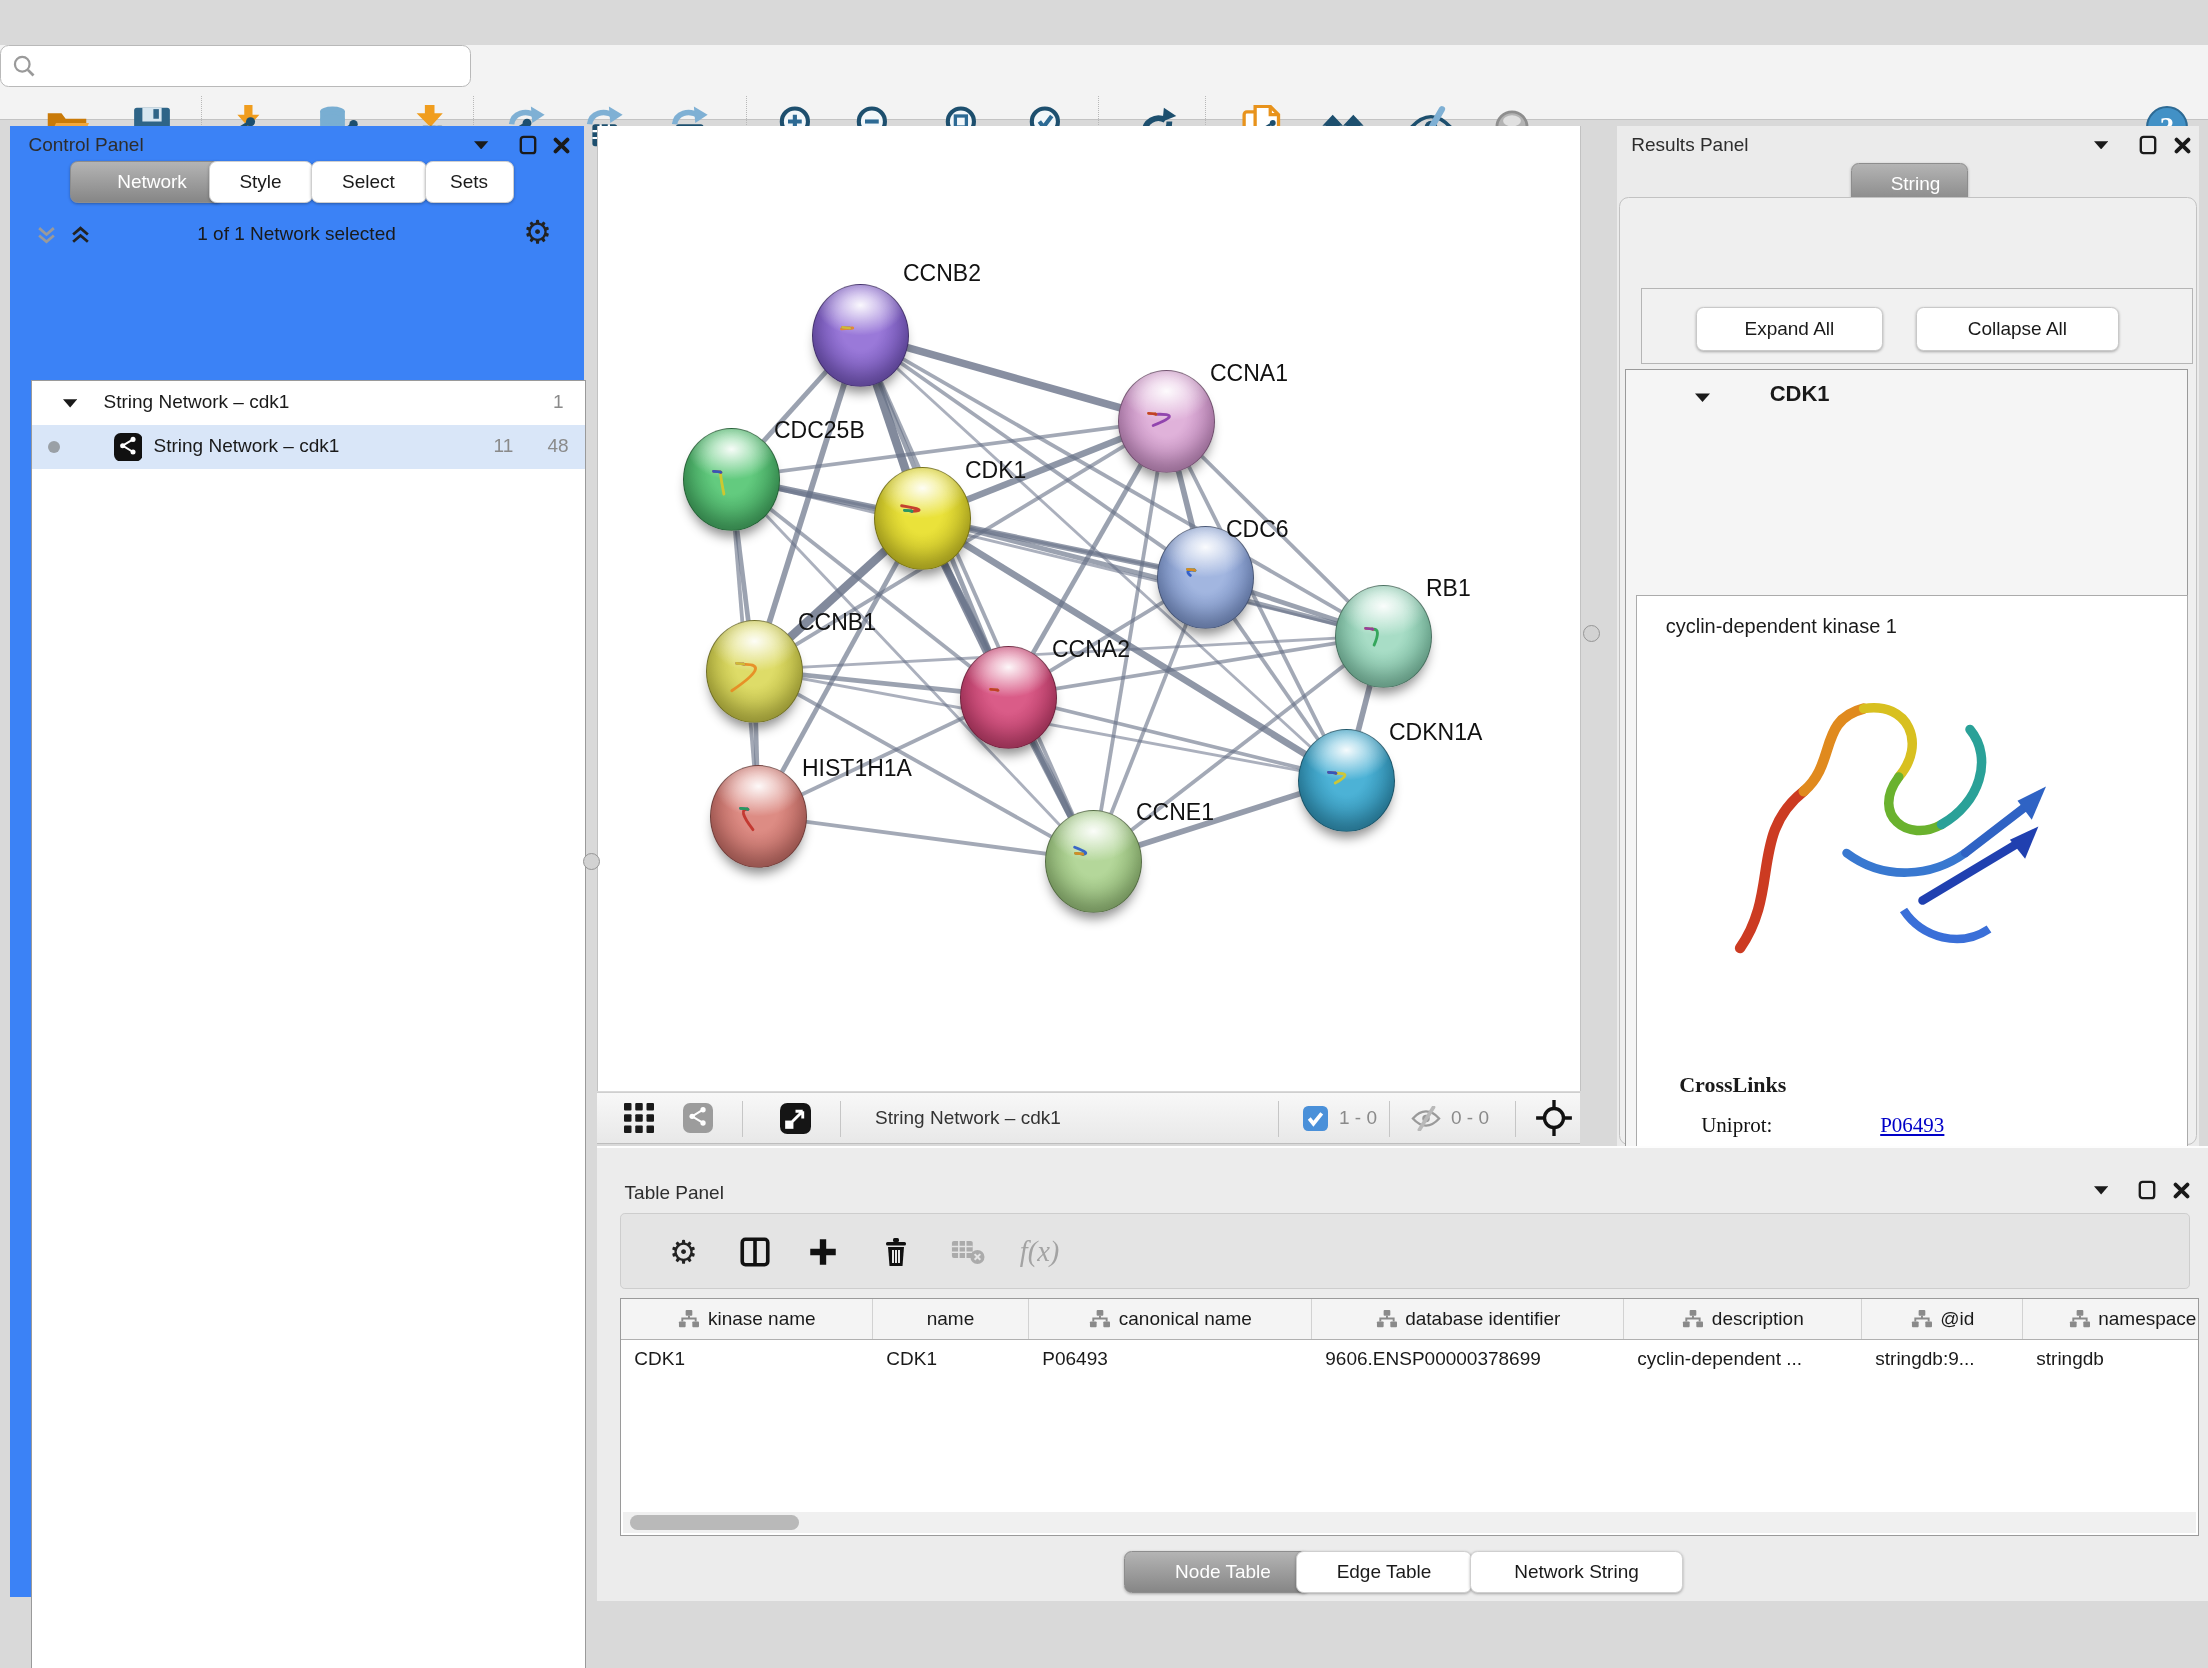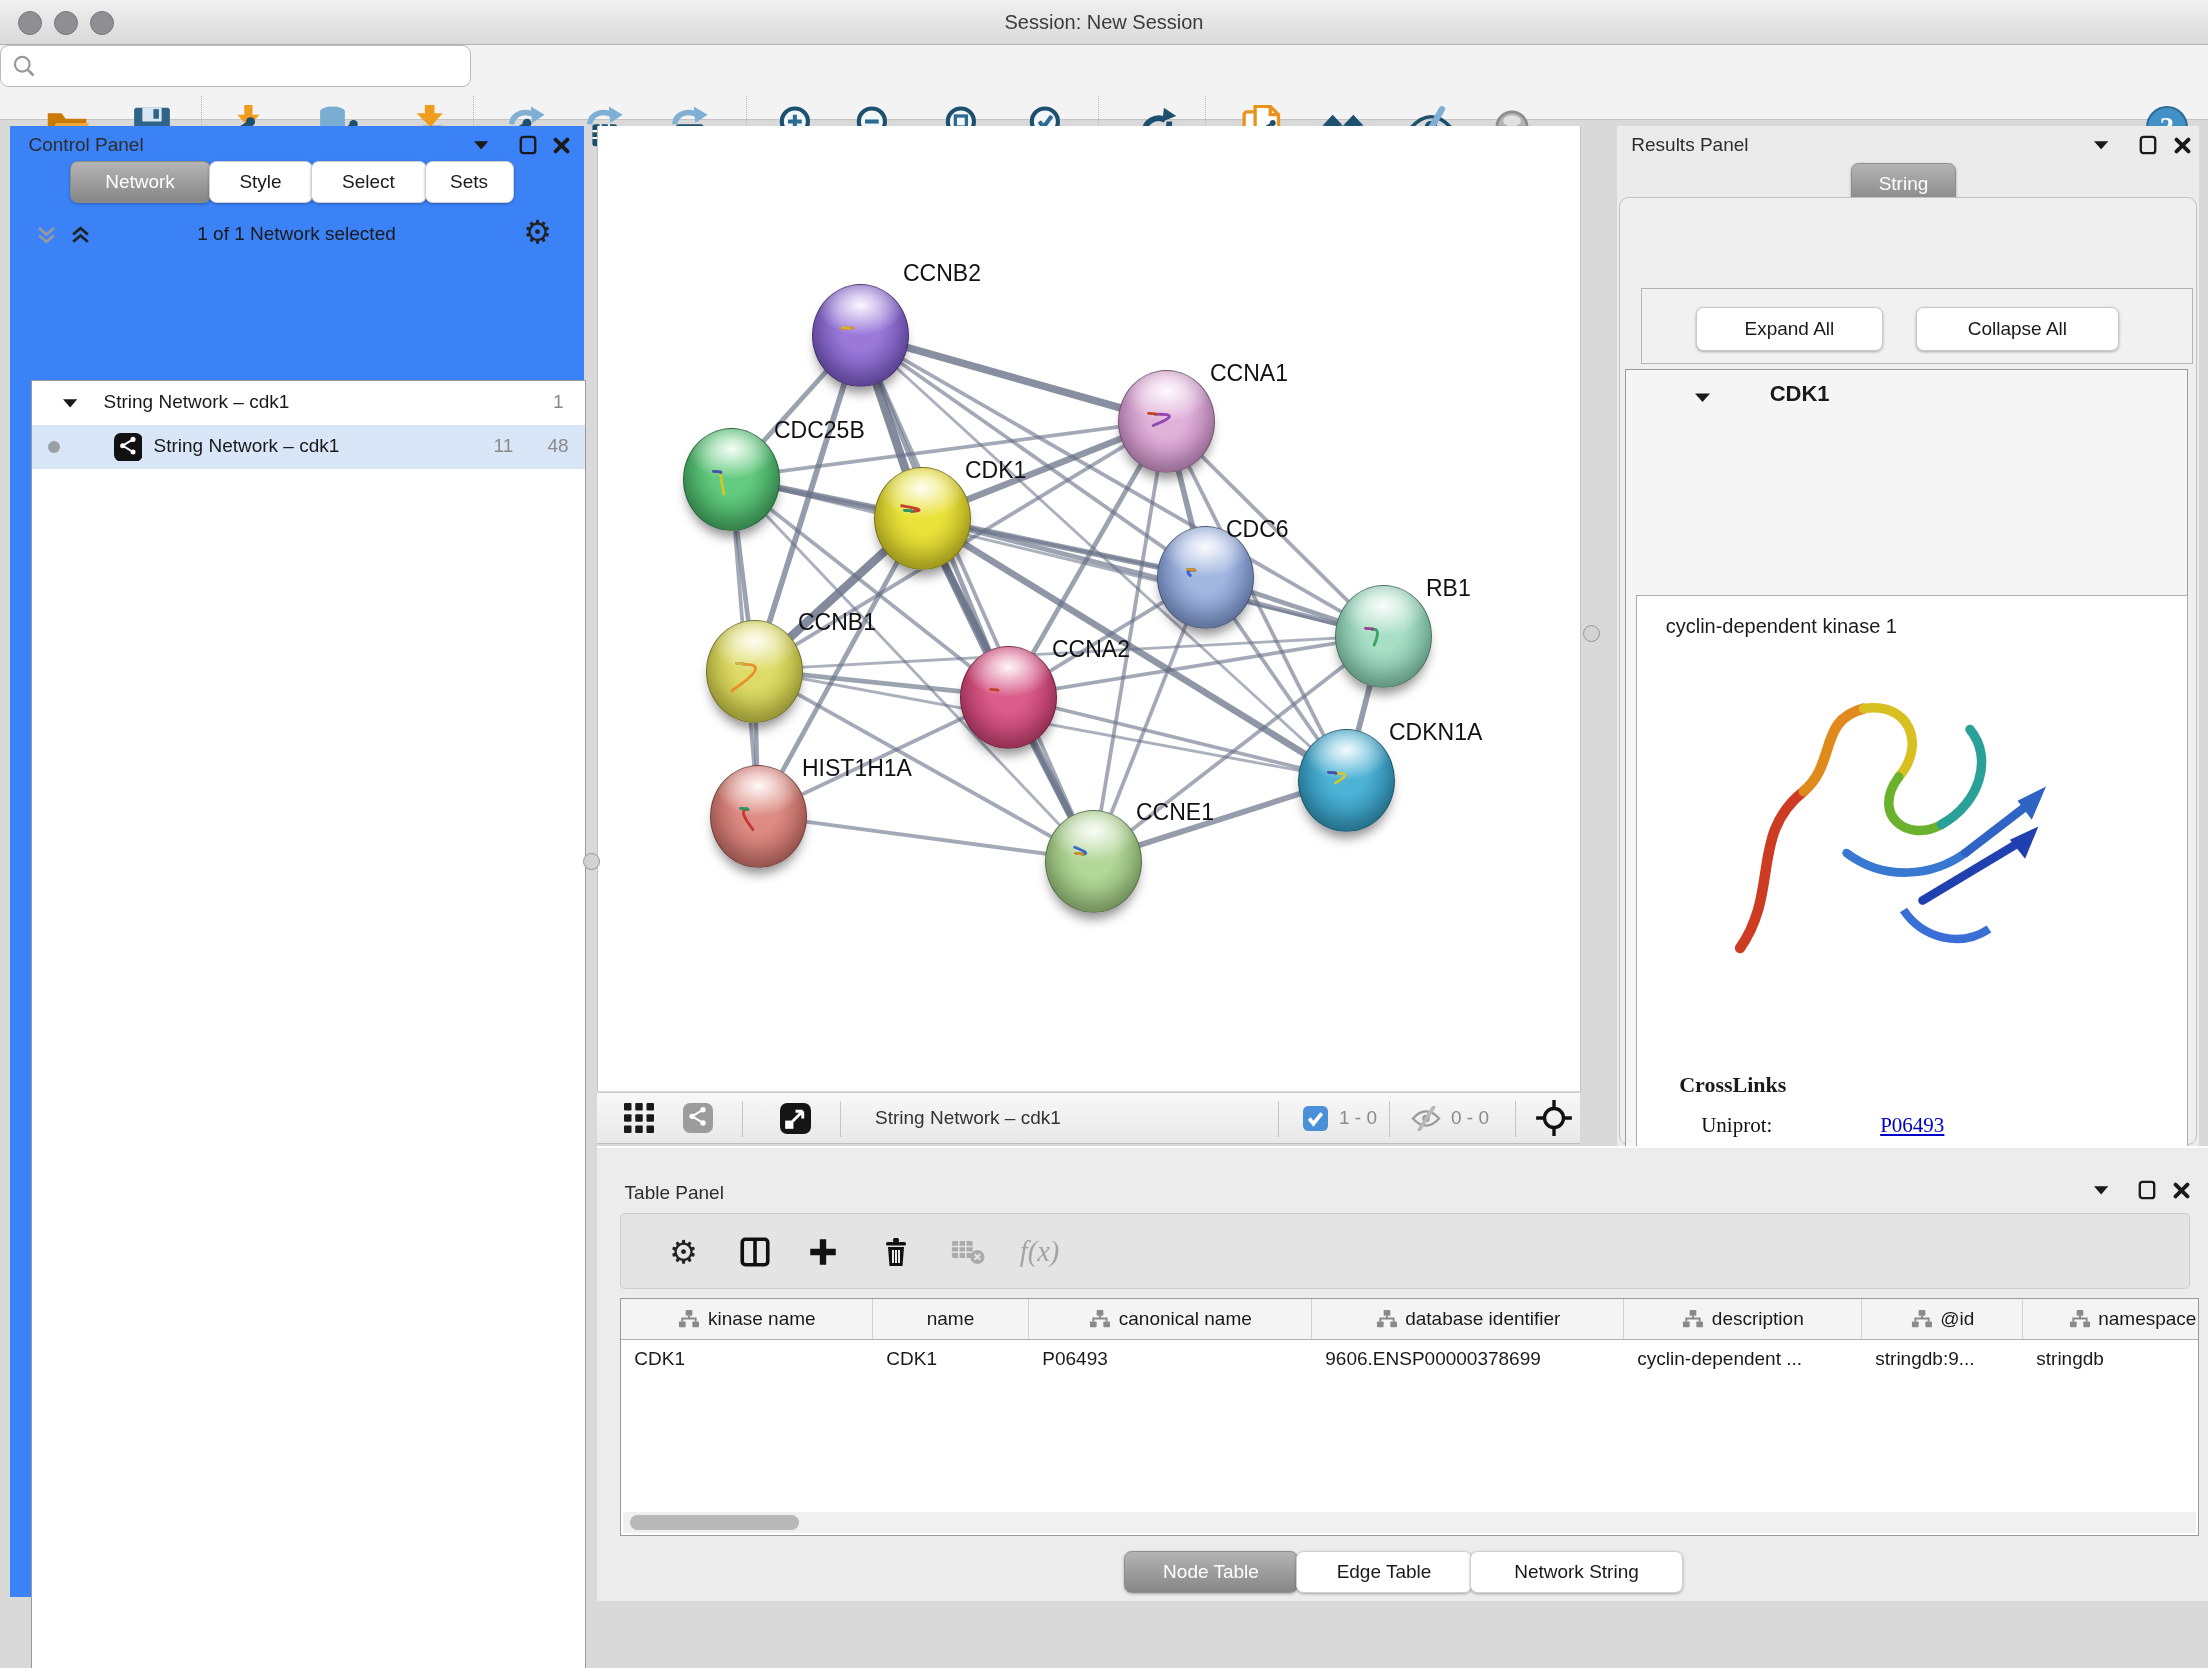--- a/index.html
+++ b/index.html
@@ -16,21 +16,21 @@
   .tb-btn{position:absolute;top:55px;width:53px;height:53px;display:flex;align-items:center;justify-content:center;}
   .tb-sep{position:absolute;top:51px;height:57px;border-left:1.9px dotted #b8b8b8;}
   #search-box{left:1635px;top:58px;width:471px;height:42px;background:#fff;border:1.4px solid #b9b9b9;
               border-radius:8.6px;display:flex;align-items:center;padding-left:9.5px;box-sizing:border-box;}
   #search-box input{border:none;outline:none;font-size:19px;flex:1;background:transparent;font-family:"Liberation Sans",sans-serif;}
   
   .panel-title{font-size:19px;color:#2d2d2d;}
   .panel-ctrl{position:absolute;display:flex;align-items:center;justify-content:center;width:32px;height:28.5px;}
   .tab{position:absolute;height:40px;border-radius:7.6px;background:#fff;border:1px solid #cfcfcf;
        box-shadow:0 1px 2.9px rgba(0,0,0,.3);display:flex;align-items:center;justify-content:center;font-size:19px;}
-  .tab.active{background:linear-gradient(#b4b4b4,#868686);color:#fff;border-color:#8d8d8d;}
+  .tab.active{background:linear-gradient(#b4b4b4,#868686);color:#fff;border-color:#8d8d8d;padding-left:12px;}
   
   #control-panel{left:9.5px;top:126px;width:574px;height:1471px;background:#3b82f6;}
   #cp-tree-box{left:21px;top:254px;width:553px;height:1320px;background:#fff;border:1.9px solid #9a9a9a;}
   .tree-row{position:relative;height:44px;display:flex;align-items:center;font-size:19px;}
   .tree-row.selected{background:#d9e6f8;}
   .tree-count{color:#8a8a8a;}
   
   #net-canvas{left:597px;top:126px;width:982px;height:965px;background:#fff;border-left:1px solid #c2c2c2;border-right:1px solid #c2c2c2;box-sizing:content-box;}
   #edges{position:absolute;left:0;top:0;}
   .node{position:absolute;width:95px;height:101px;border-radius:50%;border:1px solid rgba(0,0,0,.4);
@@ -75,26 +75,20 @@
           display:flex;align-items:center;justify-content:center;}
   #memory-btn{position:absolute;right:16px;top:10.5px;width:145px;height:44px;background:#fafafa;border:1.9px solid #ababab;
               display:flex;align-items:center;justify-content:center;gap:11.4px;font-size:20px;}
   #memory-dot{width:25px;height:25px;border-radius:50%;background:#1e9e3e;}
 </style>
 </head>
 <body>
 
 <div id="app">
 
-  <div id="titlebar" class="abs">
-    <span class="tl" style="left:18px"></span>
-    <span class="tl" style="left:54px"></span>
-    <span class="tl" style="left:90px"></span>
-    <div id="win-title">Session: New Session</div>
-  </div>
 
   <div id="toolbar" class="abs">
     <div id="tb-icons">
         <div class="tb-btn" style="left:40px">
           <svg width="44" height="44" viewBox="0 0 32 32">
             <path d="M2 6h10l3 4h15v16H2z" fill="#c97a08"></path>
             <path d="M8 13h24l-6 13H2z" fill="#f4a83c"></path>
           </svg>
         </div>
         <div class="tb-btn" style="left:125px">

